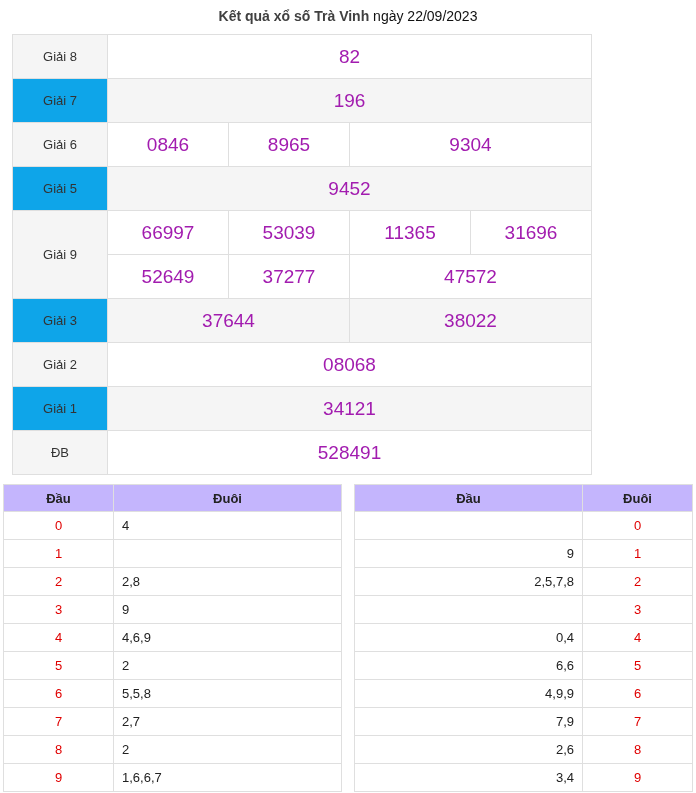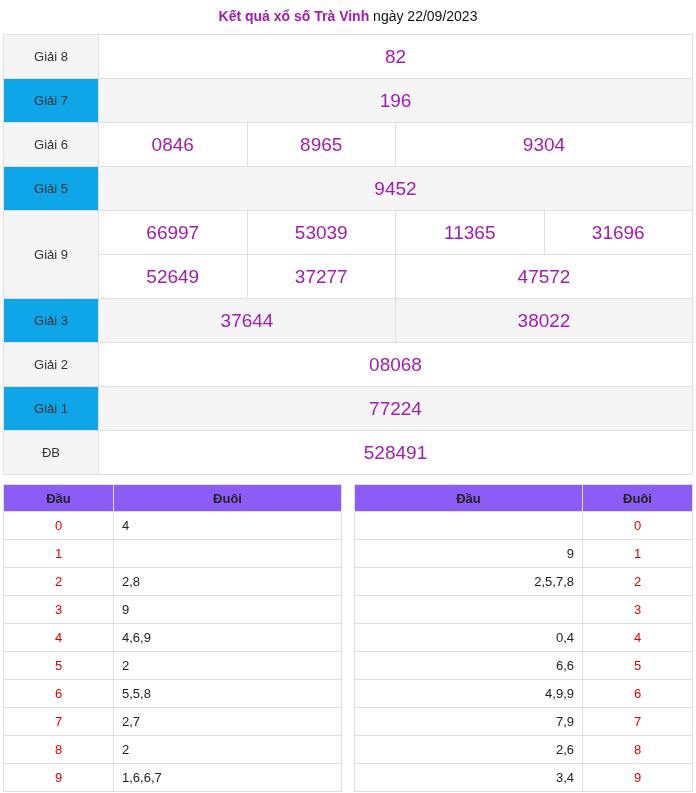--- a/index.html
+++ b/index.html
@@ -20,33 +20,33 @@
     box-sizing: border-box;
   }
 
   
   .header {
     text-align: center;
     padding: 8px 0 10px 0;
     font-size: 14px;
   }
   .header .title {
-    color: #a21caf;
+    color: #404040;
     font-weight: bold;
   }
   .header .date {
     color: #111111;
     font-weight: normal;
   }
 
   
   table.results {
     border-collapse: collapse;
-    width: 690px;
-    margin: 0 3px;
+    width: 580px;
+    margin: 0 12px;
     table-layout: fixed;
   }
   table.results td {
     border: 1px solid #dfdfdf;
     text-align: center;
     vertical-align: middle;
     height: 41px;
     font-size: 19px;
     color: #a21caf;
     font-weight: 500;
@@ -90,21 +90,21 @@
     table-layout: fixed;
   }
   table.ht th, table.ht td {
     border: 1px solid #dfdfdf;
     height: 27px;
     font-size: 13px;
     font-weight: normal;
     padding: 0 8px;
   }
   table.ht th {
-    background: #8b5cf6;
+    background: #c4b5fd;
     text-align: center;
     font-weight: bold;
     color: #222222;
     height: 26px;
     margin-top: 48px;
   }
   
   table.left-ht col.c1 { width: 110px; }
   table.left-ht td.dau {
     text-align: center;
@@ -182,21 +182,21 @@
         <td colspan="2">38022</td>
       </tr>
 
       <tr>
         <td class="label">Giải 2</td>
         <td colspan="4">08068</td>
       </tr>
 
       <tr class="alt">
         <td class="label">Giải 1</td>
-        <td colspan="4">77224</td>
+        <td colspan="4">34121</td>
       </tr>
 
       <tr>
         <td class="label">ĐB</td>
         <td class="db-value" colspan="4">528491</td>
       </tr>
     </tbody>
   </table>
 
   <div class="ht-wrap">

